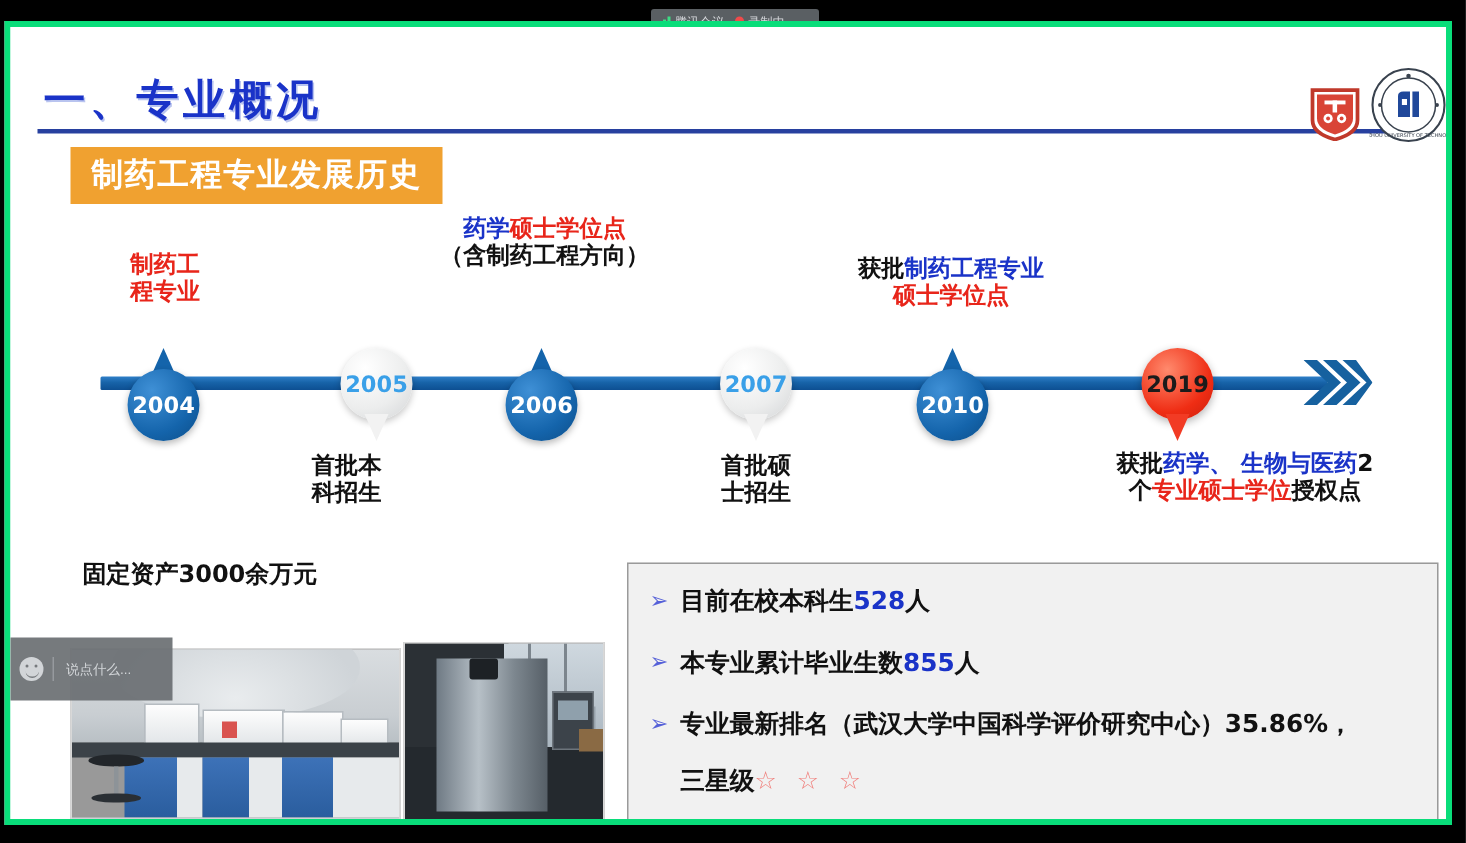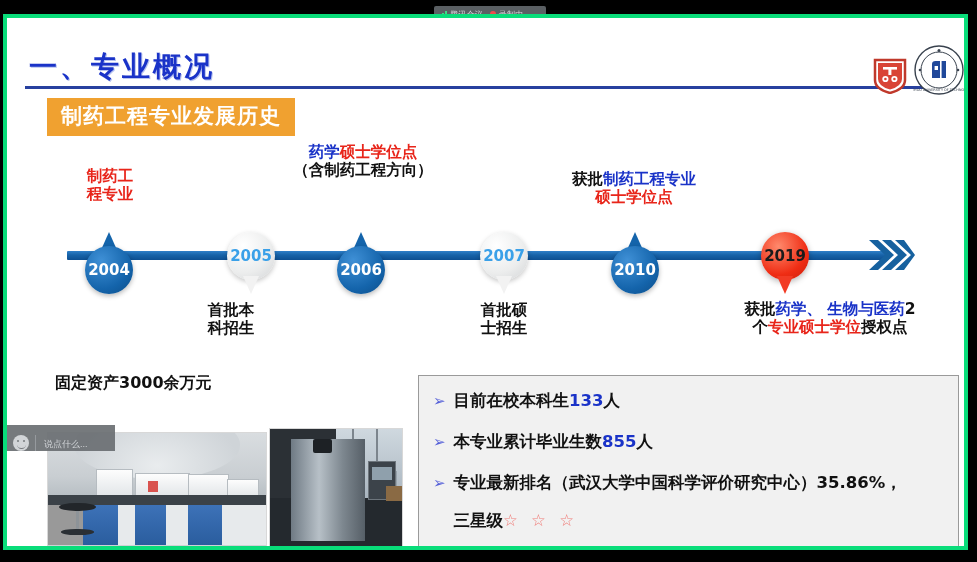--- a/index.html
+++ b/index.html
@@ -121,22 +121,22 @@
   .stats{position:absolute;left:411px;top:357px;width:541px;height:182px;
      background:#f1f1f1;border:1px solid #9a9a9a;box-sizing:border-box;}
   .stat-row{display:flex;align-items:flex-start;gap:8px;padding:0 0 0 14px;}
   .bullet{color:#5560d8;font-size:15px;line-height:1;flex:none;padding-top:4px;}
   .stat-txt{font-size:16.5px;font-weight:bold;color:#111;line-height:1.5;
      font-family:"DejaVu Sans",sans-serif;}
   .stat-txt .n{color:#1a33c8;}
   .stars{color:#f0807d;letter-spacing:4px;font-weight:normal;}
 
   
-  .chat{position:absolute;left:7px;top:425px;width:108px;height:26px;background:#6b6f73;
-     opacity:.92;display:flex;align-items:flex-end;}
+  .chat{position:absolute;left:7px;top:425px;width:108px;height:42px;background:#6b6f73;
+     opacity:.92;display:flex;align-items:center;}
   .smiley{width:16px;height:16px;border-radius:50%;background:#cfd2d5;margin:0 6px;position:relative;flex:none;}
   .smiley::before{content:"";position:absolute;left:3.5px;top:5px;width:2px;height:2px;border-radius:50%;background:#6b6f73;
      box-shadow:6px 0 0 #6b6f73;}
   .smiley::after{content:"";position:absolute;left:3.5px;top:8.5px;width:9px;height:4px;
      border-bottom:1.6px solid #6b6f73;border-radius:0 0 6px 6px;}
   .chat-sep{width:1px;height:16px;background:#8e9296;}
   .chat-ph{color:#d2d5d8;font-size:9px;padding-left:8px;white-space:nowrap;}
 </style>
 </head>
 <body>
@@ -294,21 +294,21 @@
         </div>
         <div class="panel">
             <div class="pscr"></div>
           </div>
         <div class="bench"></div>
       </div>
 
       <div class="stats">
         <div class="stat-row" style="margin-top:13px;">
           <span class="bullet">➢</span>
-          <span class="stat-txt"><span>目前在校本科生</span><span class="n">133</span><span>人</span></span>
+          <span class="stat-txt"><span>目前在校本科生</span><span class="n">528</span><span>人</span></span>
         </div>
         <div class="stat-row" style="margin-top:16px;">
           <span class="bullet">➢</span>
           <span class="stat-txt"><span>本专业累计毕业生数</span><span class="n">855</span><span>人</span></span>
         </div>
         <div class="stat-row" style="margin-top:16px;">
           <span class="bullet">➢</span>
           <span class="stat-txt">
             <span>专业最新排名（武汉大学中国科学评价研究中心）35.86%，</span>
             <div style="margin-top:14px;"><span>三星级</span><span class="stars">☆ ☆ ☆</span></div>

